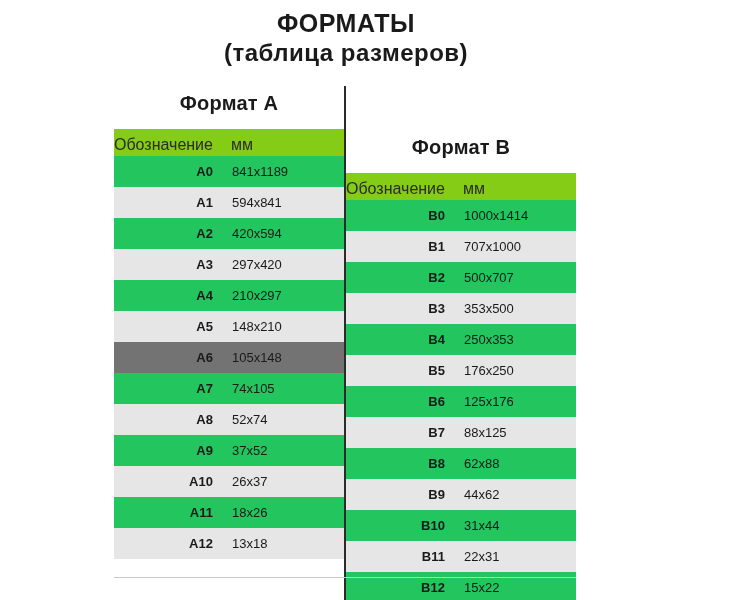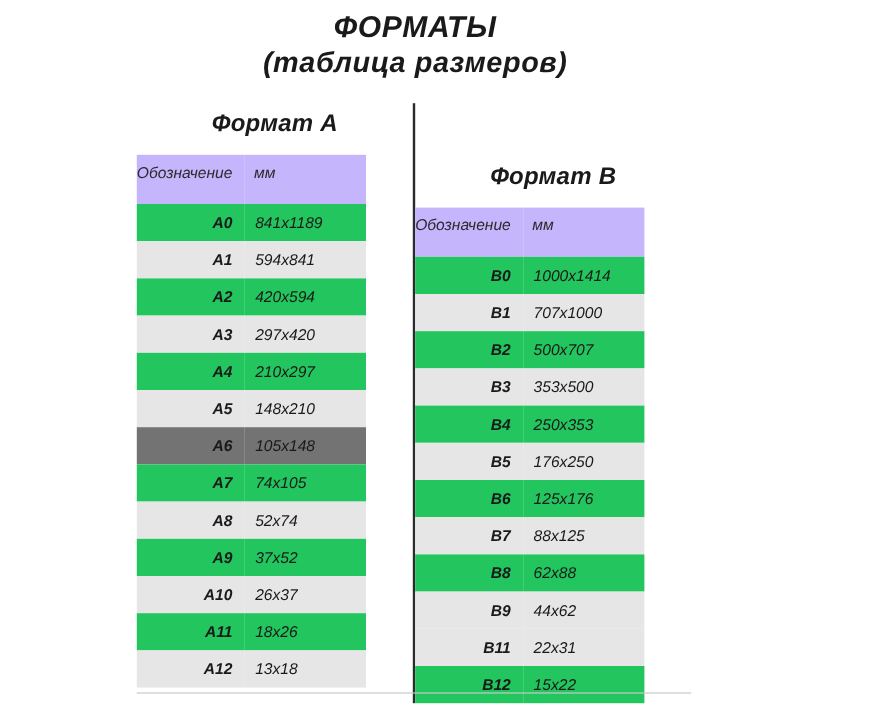--- a/index.html
+++ b/index.html
@@ -13,21 +13,20 @@
     font-family: "Liberation Sans", sans-serif;
     color: #1a1a1a;
     overflow: hidden;
   }
 
   .page {
     position: relative;
     width: 692px;
     height: 600px;
     box-sizing: border-box;
-    font-style: italic;
   }
 
   .title-block {
     text-align: center;
     padding-top: 8px;
   }
   .title-line {
     font-size: 25px;
     font-weight: bold;
     letter-spacing: 0.5px;
@@ -59,25 +58,25 @@
 
   .col-title {
     text-align: center;
     font-size: 20px;
     font-weight: bold;
     padding: 6px 0 14px 0;
     letter-spacing: 0.2px;
   }
 
   .col-table th.hdr {
-    background: #c4b5fd;
-    font-size: 13px;
+    background: #84cc16;
+    font-size: 16px;
     font-weight: normal;
     text-align: left;
-    padding: 7px 0 19px 8px;
+    padding: 7px 0 2px 8px;
     color: #2b2b2b;
     border: none;
   }
   .col-table th.hdr.left-cell {
     text-align: right;
     padding-right: 10px;
     padding-left: 0;
   }
 
   .col-table td {
@@ -238,20 +237,24 @@
             <td class="c-size">88x125</td>
           </tr>
           <tr class="even">
             <td class="c-code">B8</td>
             <td class="c-size">62x88</td>
           </tr>
           <tr class="odd">
             <td class="c-code">B9</td>
             <td class="c-size">44x62</td>
           </tr>
+          <tr class="even">
+            <td class="c-code">B10</td>
+            <td class="c-size">31x44</td>
+          </tr>
           <tr class="odd">
             <td class="c-code">B11</td>
             <td class="c-size">22x31</td>
           </tr>
           <tr class="even">
             <td class="c-code">B12</td>
             <td class="c-size">15x22</td>
           </tr>
         </tbody>
       </table>

